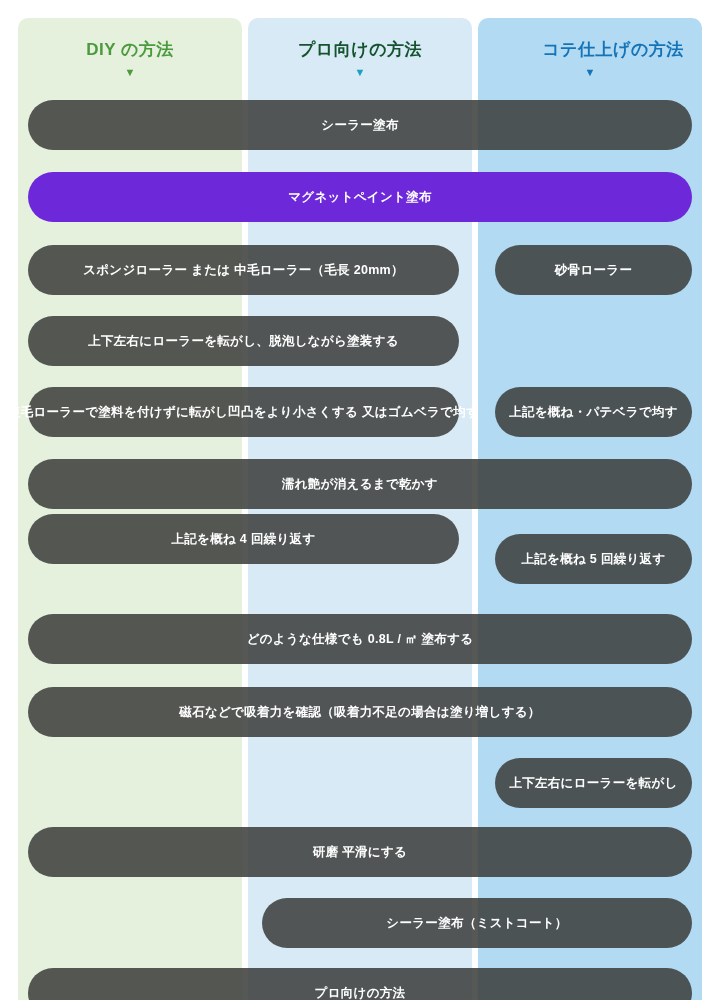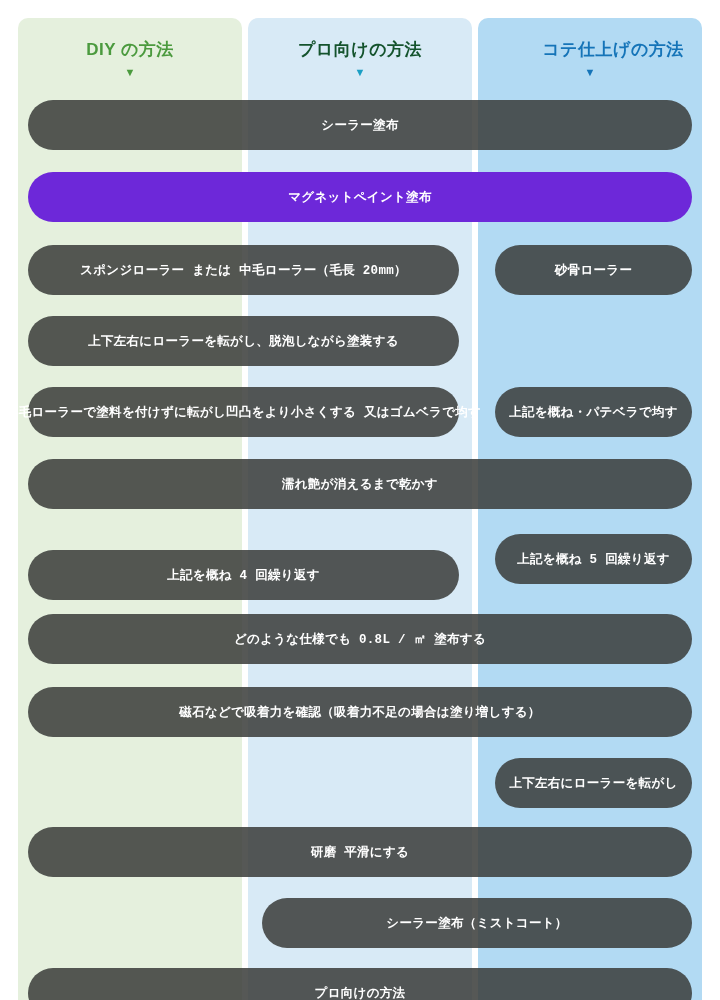--- a/index.html
+++ b/index.html
@@ -52,21 +52,21 @@
     font-size:12.5px;
     font-weight:600;
     letter-spacing:.3px;
     text-align:center;
     box-sizing:border-box;
     padding:0 12px;
     white-space:nowrap;
   }
   .bar.gray{ background:rgba(58,61,58,0.86); }
   .bar.orange{ background:#6d28d9; }
-  .bar-label{ display:block;font-family:Liberation Mono, monospace; }
+  .bar-label{ display:block; }
 </style>
 </head>
 <body>
 
 <div id="stage">
   <div id="columns-layer">
       <div class="col" style="left: 18px; width: 224px; background: rgb(229, 240, 221);">
         <div class="col-head">
           <span class="col-title" style="color: rgb(75, 154, 62);">DIY の方法</span>
           <span class="col-arrow" style="color: rgb(75, 154, 62);">▼</span>
@@ -103,21 +103,21 @@
       </div>
       <div class="bar gray" style="left: 28px; width: 431px; top: 387px;">
         <span class="bar-label">短毛ローラーで塗料を付けずに転がし凹凸をより小さくする 又はゴムベラで均す</span>
       </div>
       <div class="bar gray" style="left: 495px; width: 197px; top: 387px;">
         <span class="bar-label">上記を概ね・パテベラで均す</span>
       </div>
       <div class="bar gray" style="left: 28px; width: 664px; top: 459px;">
         <span class="bar-label">濡れ艶が消えるまで乾かす</span>
       </div>
-      <div class="bar gray" style="left: 28px; width: 431px; top: 550px;">
+      <div class="bar gray" style="left: 28px; width: 431px; top: 514px;">
         <span class="bar-label">上記を概ね 4 回繰り返す</span>
       </div>
       <div class="bar gray" style="left: 495px; width: 197px; top: 534px;">
         <span class="bar-label">上記を概ね 5 回繰り返す</span>
       </div>
       <div class="bar gray" style="left: 28px; width: 664px; top: 614px;">
         <span class="bar-label">どのような仕様でも 0.8L / ㎡ 塗布する</span>
       </div>
       <div class="bar gray" style="left: 28px; width: 664px; top: 687px;">
         <span class="bar-label">磁石などで吸着力を確認（吸着力不足の場合は塗り増しする）</span>

